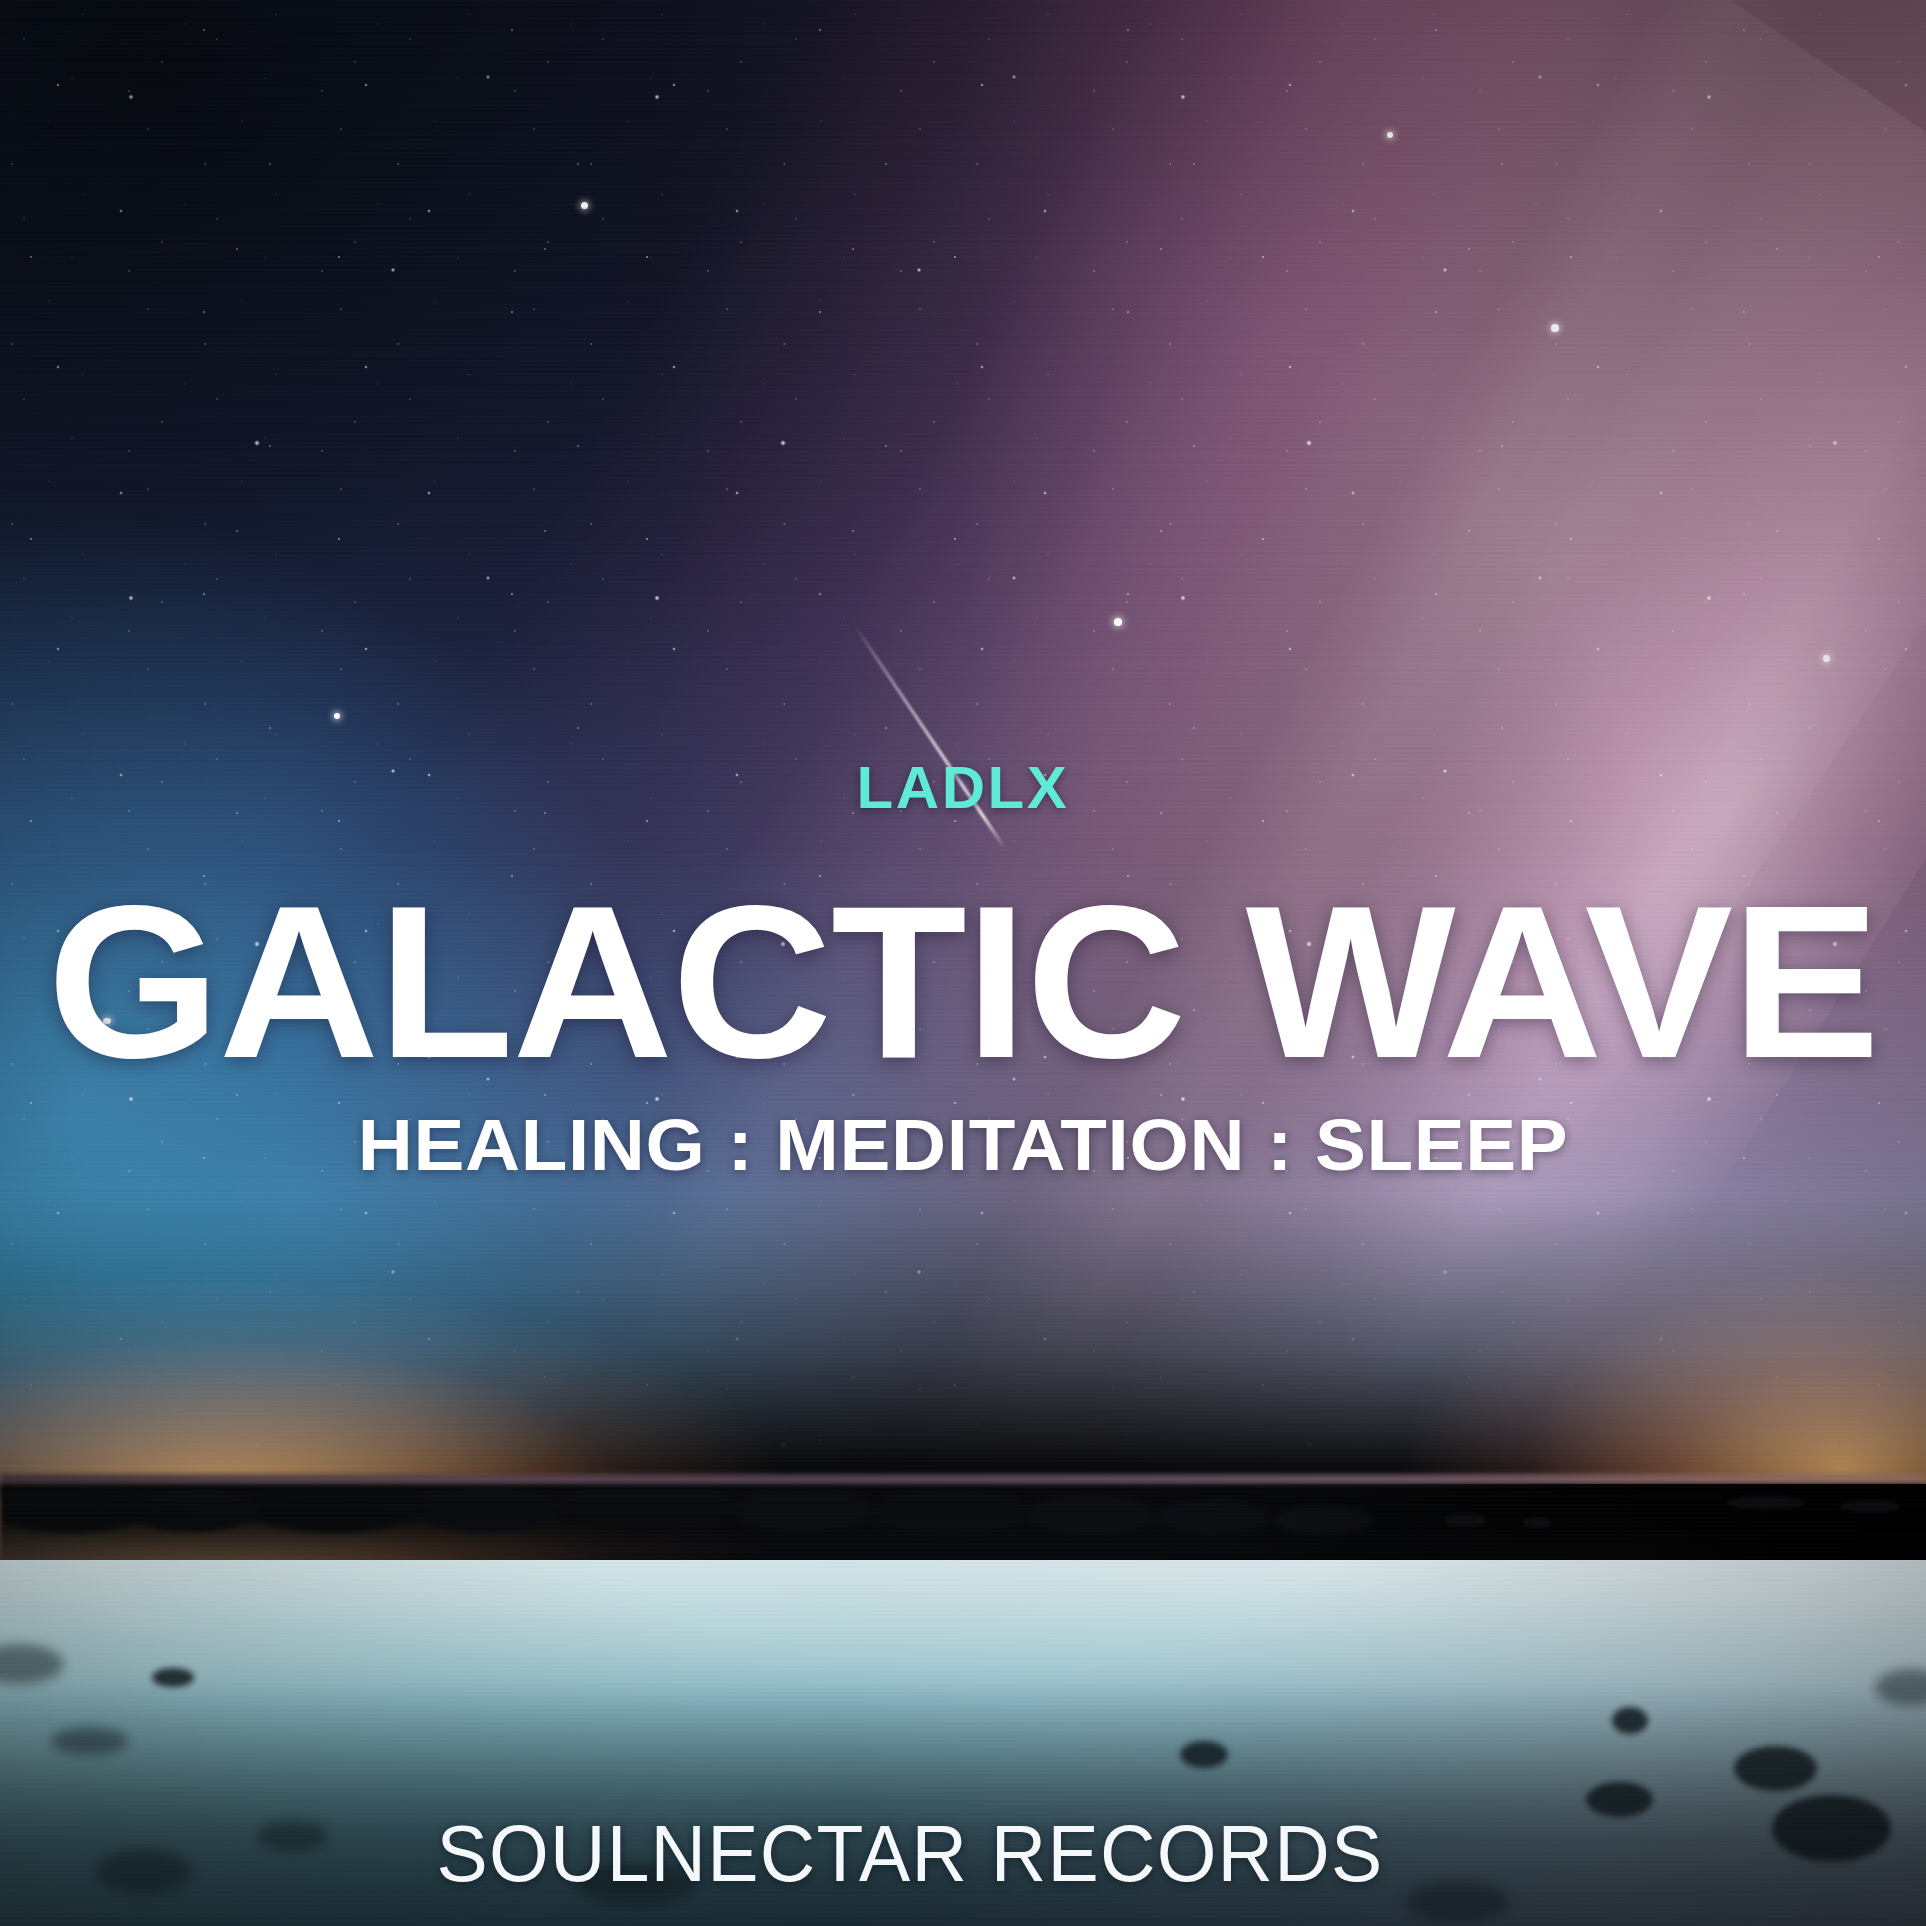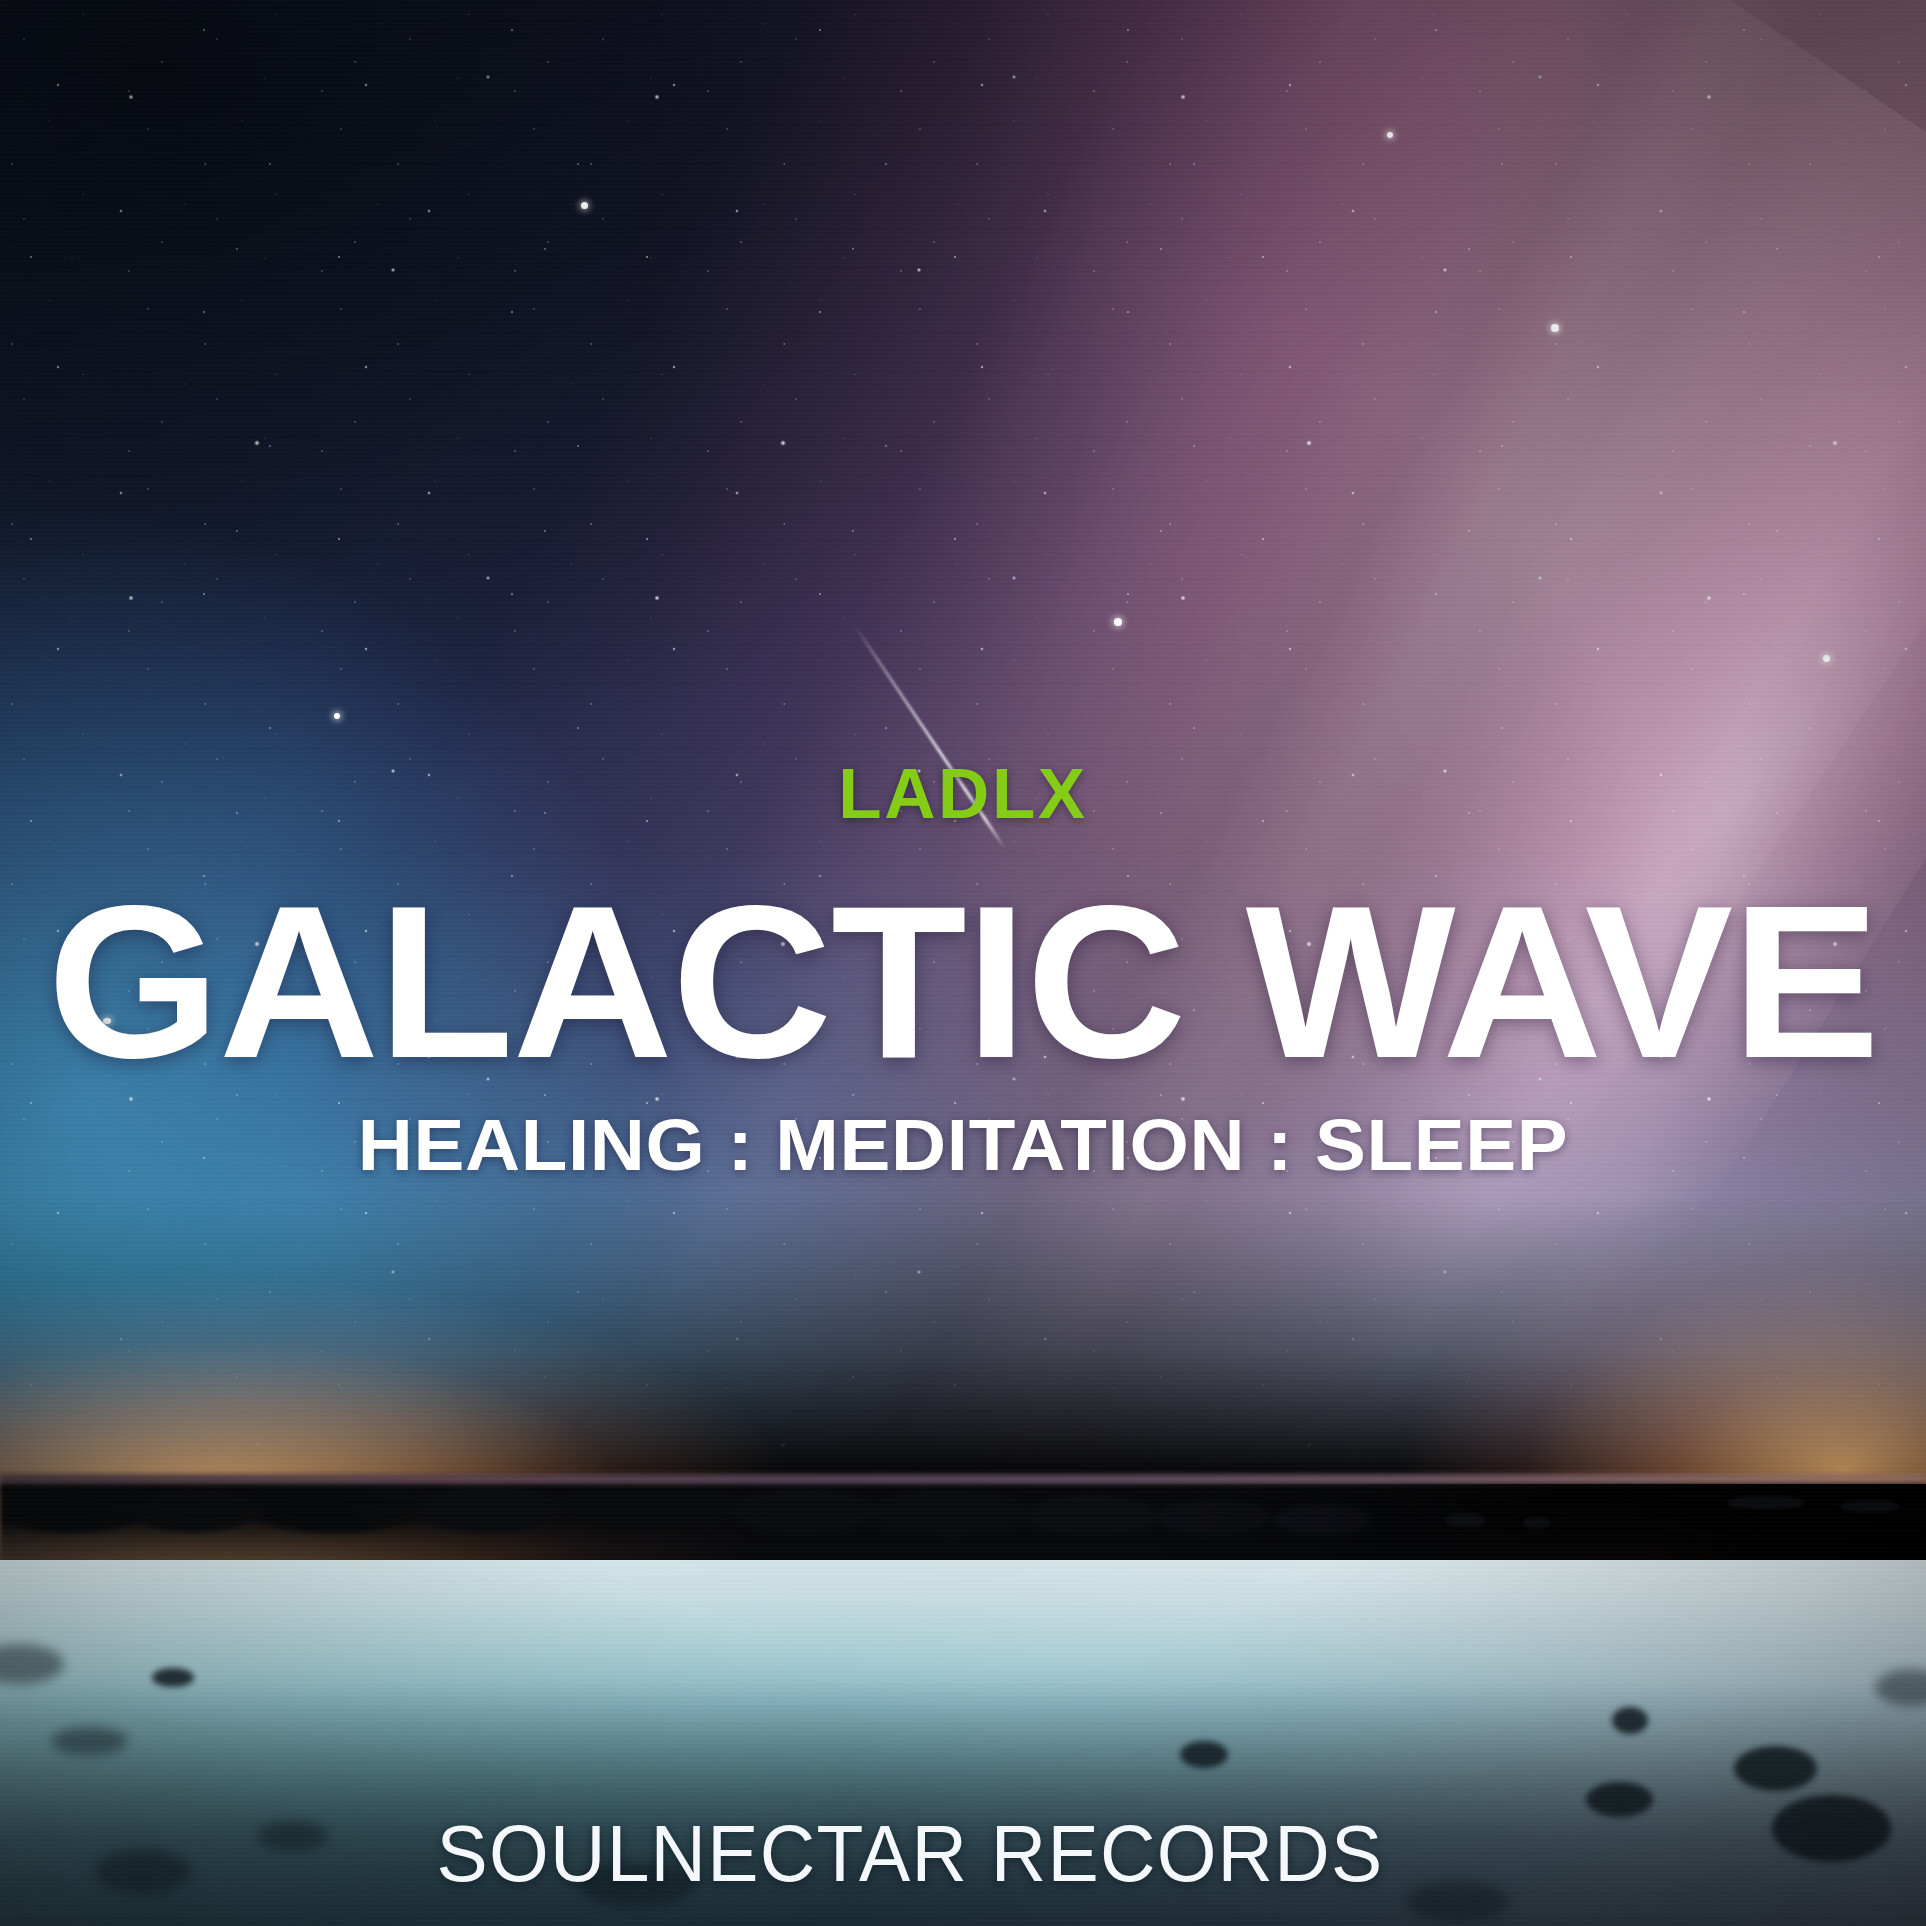--- a/index.html
+++ b/index.html
@@ -280,24 +280,24 @@
     background:radial-gradient(ellipse 1348px 1348px at 50% 50%,
       rgba(0,0,0,0) 52%, rgba(0,0,0,.16) 78%, rgba(0,0,0,.34) 100%);
     pointer-events:none;
   }
 
   
   #text-block{position:absolute;left:0;right:0;top:0;text-align:center;}
 
   #artist-name{
     position:absolute;left:0;right:0;top:758px;
-    font-size:71px;
+    font-size:60px;
     font-weight:700;
     letter-spacing:2.6px;
-    color:#84cc16;
+    color:#5eead4;
     line-height:1;
     text-shadow:0 1.9px 9px rgba(20,10,40,.45);
   }
   #album-title{
     position:absolute;left:0;right:0;top:873px;
     font-size:218px;
     font-weight:700;
     line-height:1;
     color:#ffffff;
     letter-spacing:-1.3px;

